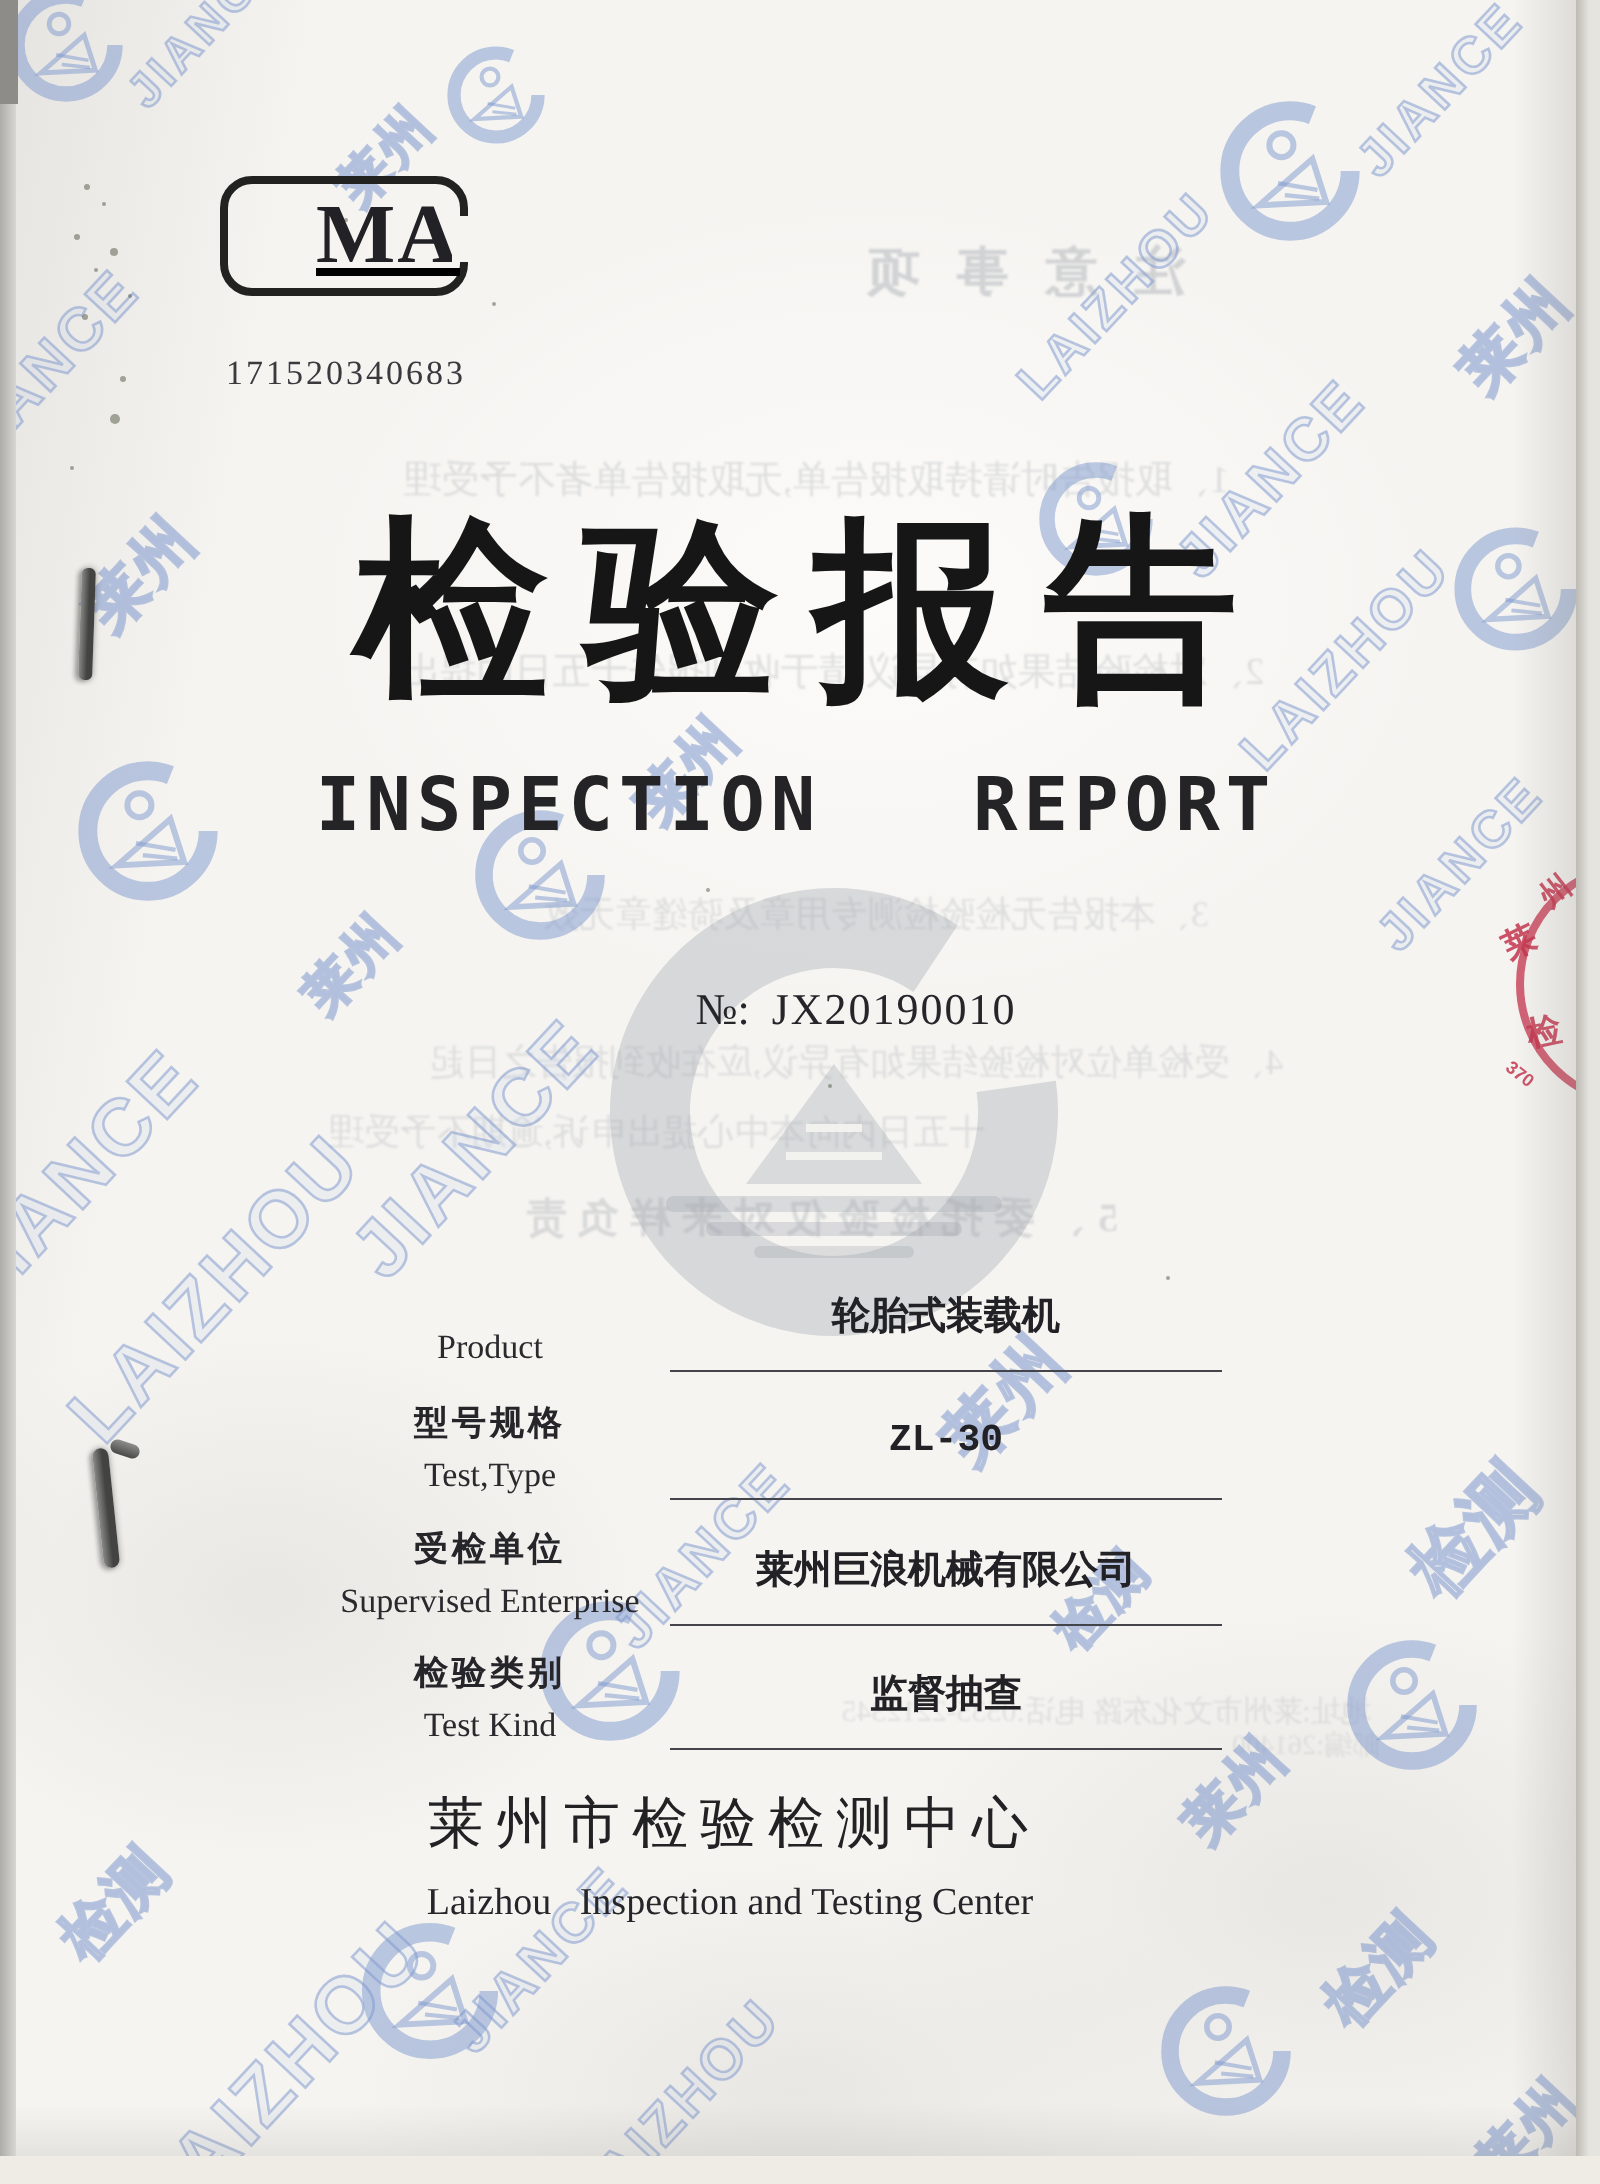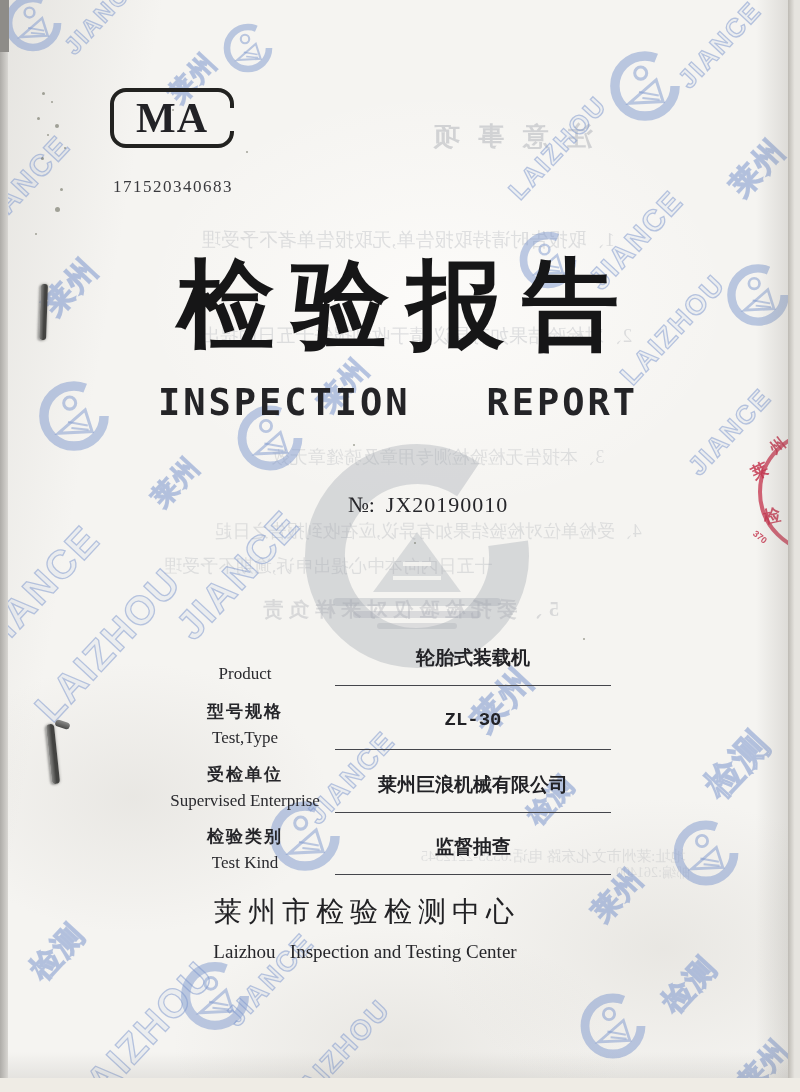--- a/index.html
+++ b/index.html
@@ -36,21 +36,21 @@
     letter-spacing:2px;white-space:pre;transform-origin:center;}
   .wm-logo{position:absolute;transform:translate(-50%,-50%);}
   
   .center-logo{position:absolute;left:278px;top:425px;}
   
   .speck{position:absolute;border-radius:50%;}
   
   .ink{position:absolute;color:#1d1d20;}
   .ma-box{position:absolute;left:102px;top:88px;width:124px;height:60px;
     border:4.5px solid #222220;border-radius:16px;box-sizing:border-box;
-    display:flex;align-items:center;justify-content:center;}
+    display:flex;align-items:center;justify-content:flex-end;text-decoration:underline;}
   .ma-gap{position:absolute;right:-6px;top:16px;width:10px;height:23px;background:#f5f4f1;}
   .ma-text{font-family:"Liberation Serif",serif;font-weight:bold;font-size:42px;
     letter-spacing:1px;color:#222226;line-height:1;}
   .serial{left:95px;top:177px;width:140px;text-align:center;
     font-family:"Liberation Serif",serif;font-size:17px;letter-spacing:1.5px;color:#3a3a3e;}
   .title-cn{left:0;top:252px;width:780px;text-align:center;font-weight:bold;
     font-size:97px;letter-spacing:18px;text-indent:18px;color:#161617;line-height:1.1;}
   .title-en{left:0;top:381px;width:780px;text-align:center;white-space:pre;
     font-family:"DejaVu Sans Mono",monospace;font-weight:600;font-size:37px;
     letter-spacing:3px;color:#242427;}

